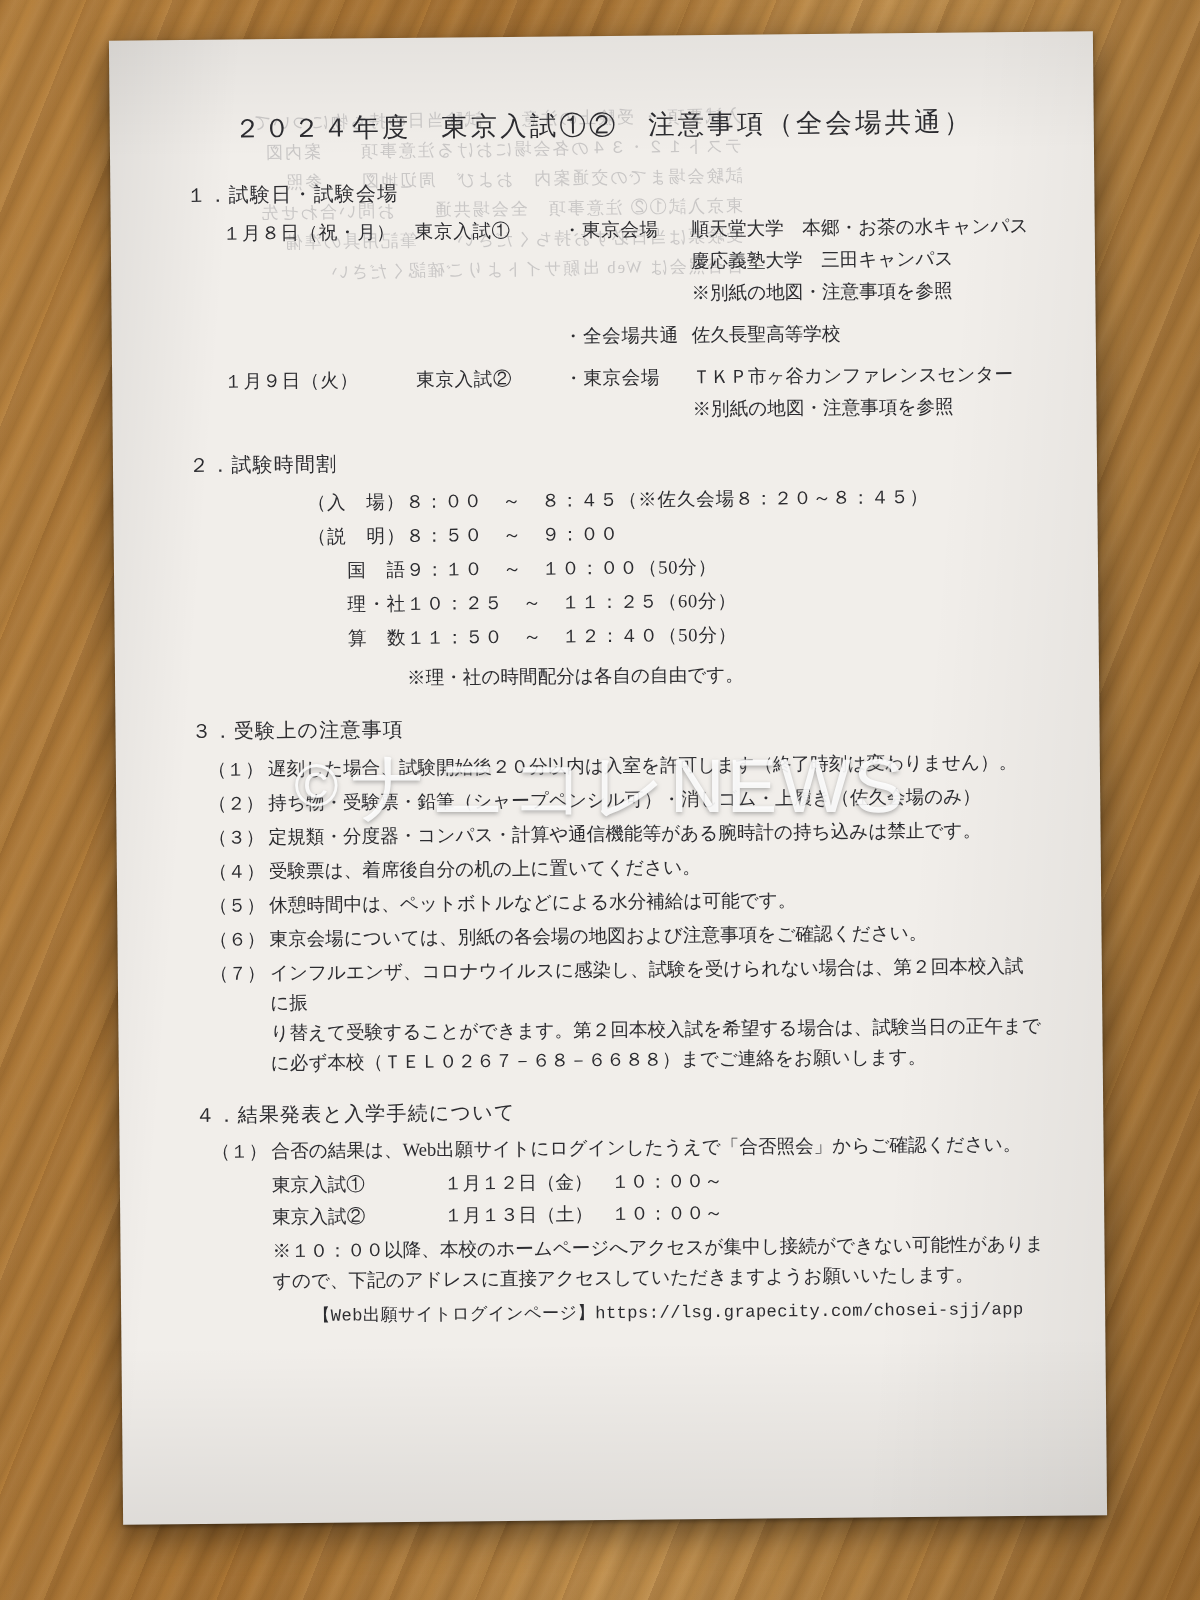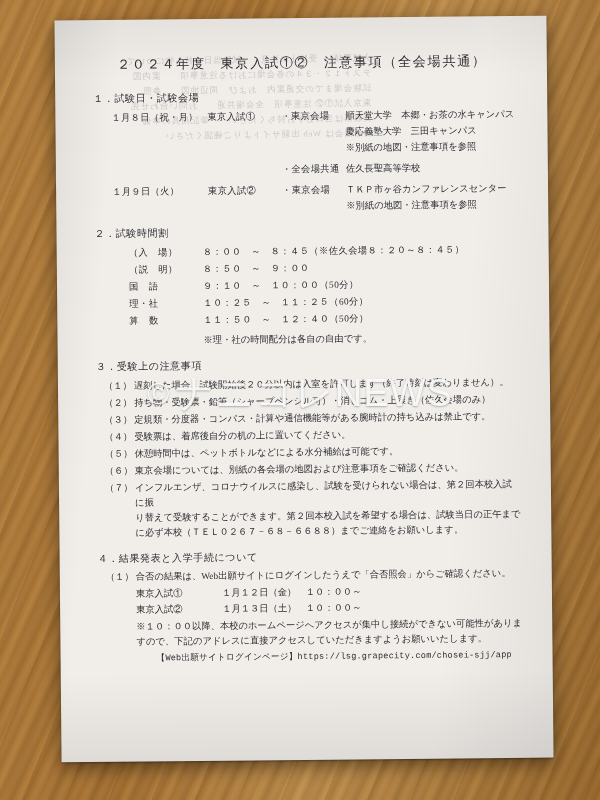--- a/index.html
+++ b/index.html
@@ -83,21 +83,21 @@
   .exam{width:74px;flex:none;letter-spacing:0.3px;}
   .venlab{width:64px;flex:none;letter-spacing:0.3px;}
   .ven{flex:1;}
   .ven div{margin-bottom:1px;}
   .gap{height:8px;}
   .gap-s{height:4px;}
 
   
   .tt{margin:4px 0 2px 40px;}
   .tt .r{display:flex;margin-bottom:2px;}
-  .tt .k{width:74px;flex:none;letter-spacing:0.5px;}
+  .tt .k{width:74px;flex:none;letter-spacing:0.5px;text-align:right;}
   .tt .v{flex:1;letter-spacing:0.4px;}
   .tt .foot{margin:5px 0 0 74px;}
 
   
   .nl{margin:3px 0 0 14px;}
   .nl .li{display:flex;margin-bottom:2px;}
   .nl .n{width:30px;flex:none;}
   .nl .t{flex:1;}
   .nl .t .cont{display:block;}
 

